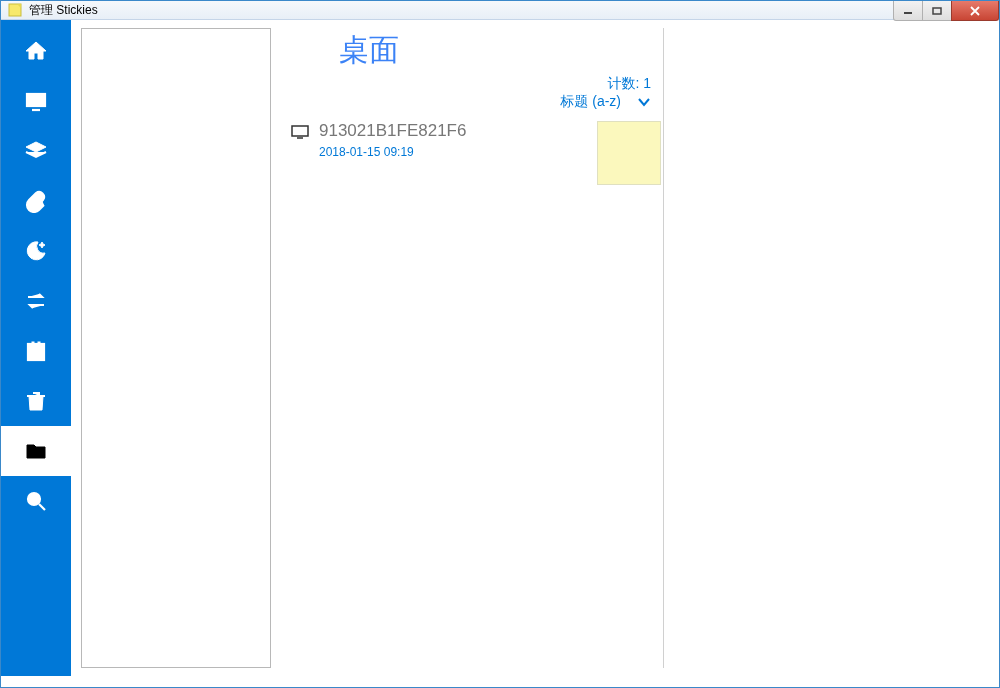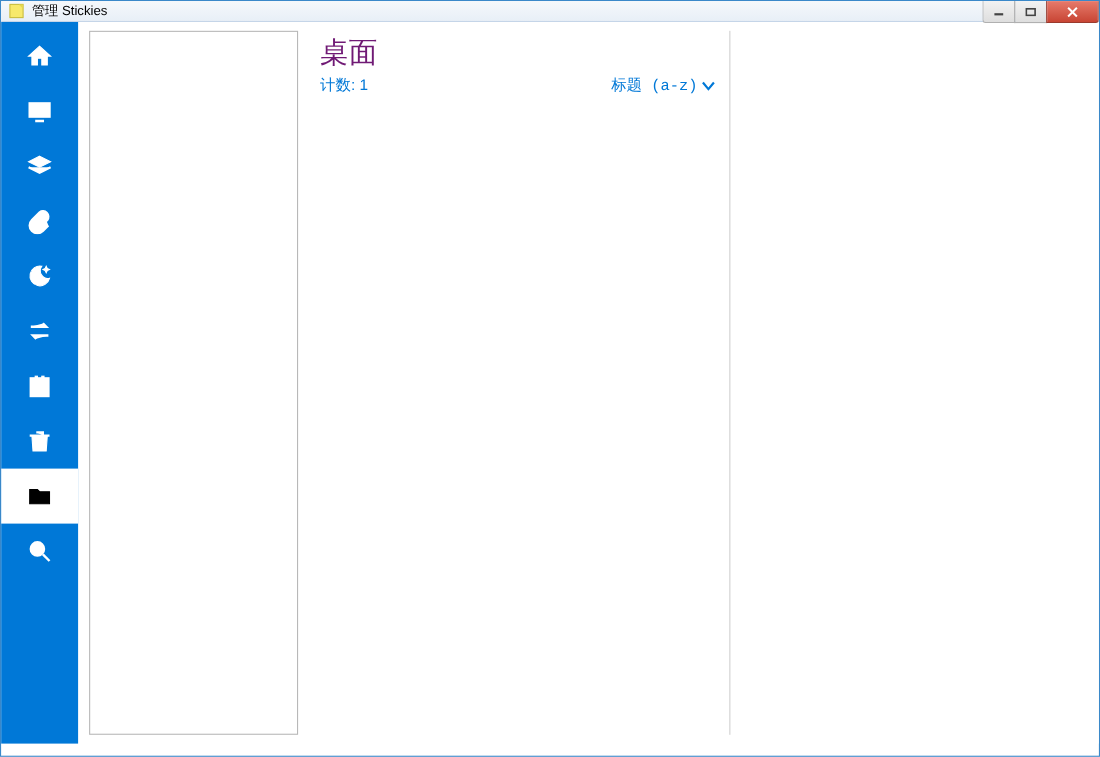--- a/index.html
+++ b/index.html
@@ -90,43 +90,44 @@
       margin: 8px 0 8px 10px;
       border: 1px solid #b8b8b8;
       background: #fff;
     }
     .main {
       flex: 1;
       padding: 10px 0 10px 20px;
       position: relative;
     }
     .header-title {
-      font-size: 26px;
+      font-size: 30px;
       font-weight: 300;
-      color: #701a75;
+      color: #3b82f6;
       margin-bottom: 4px;
+      margin-left: 48px;
     }
     .header-row {
       display: flex;
       justify-content: space-between;
-      align-items: center;
+      align-items: flex-end;
       width: 360px;
       margin-bottom: 10px;
+      flex-direction: column;
     }
     .count-label {
       color: #0078d7;
       font-size: 14px;
     }
     .sort-label {
       color: #0078d7;
       font-size: 14px;
       display: flex;
       align-items: center;
-      gap: 3px;
-      font-family: Liberation Mono, monospace;
+      gap: 16px;
     }
     .sort-label svg { width: 14px; height: 14px; }
     .note-row {
       display: flex;
       align-items: flex-start;
       gap: 10px;
       width: 370px;
     }
     .note-info {
       display: flex;
@@ -261,17 +262,32 @@
     <div class="header-title">桌面</div>
     <div class="header-row">
       <span class="count-label">计数: 1</span>
       <span class="sort-label">
         <span>标题 (a-z)</span>
         <svg viewBox="0 0 14 14">
             <path d="M2 4 L7 10 L12 4" fill="none" stroke="#0078d7" stroke-width="2"></path>
           </svg>
       </span>
     </div>
+    <div class="note-row">
+      <div class="note-info">
+        <span class="note-icon">
+          <svg viewBox="0 0 18 14">
+              <rect x="1" y="1" width="16" height="10" fill="none" stroke="#333" stroke-width="1.5"></rect>
+              <path d="M6 13 H12" stroke="#333" stroke-width="1.5"></path>
+            </svg>
+        </span>
+        <div class="note-text">
+          <div class="note-title">913021B1FE821F6</div>
+          <div class="note-date">2018-01-15 09:19</div>
+        </div>
+      </div>
+      <div class="note-thumb"></div>
+    </div>
     <div class="divider-right"></div>
   </div>
 
   <div class="right-panel"></div>
 </div>
 
 </body></html>

